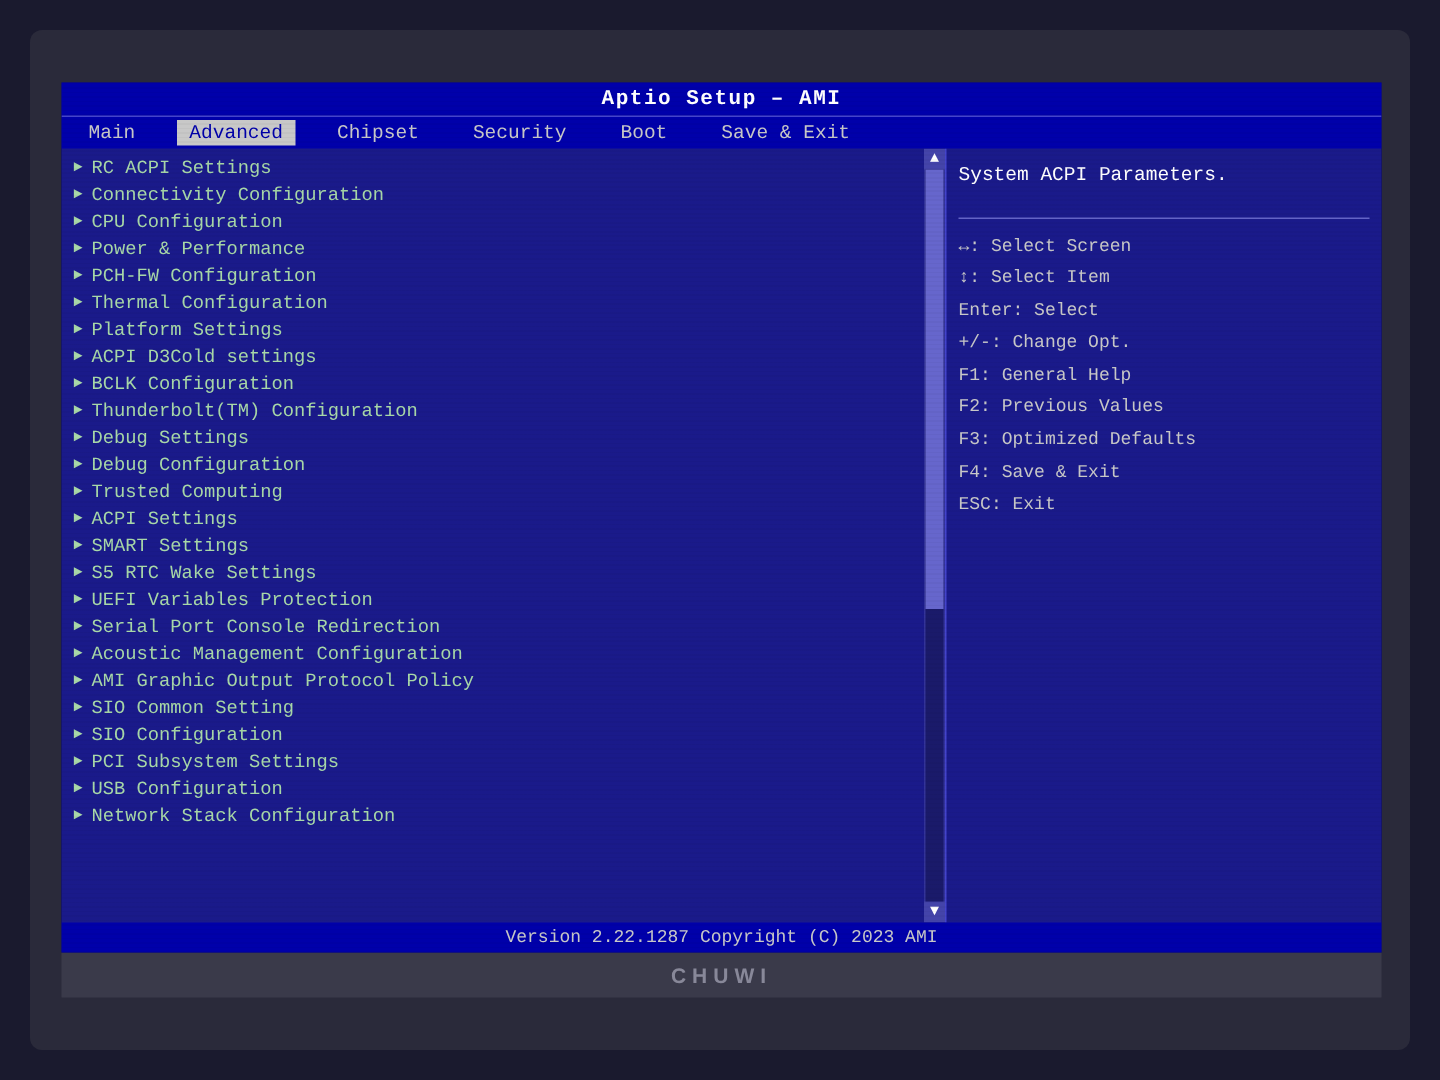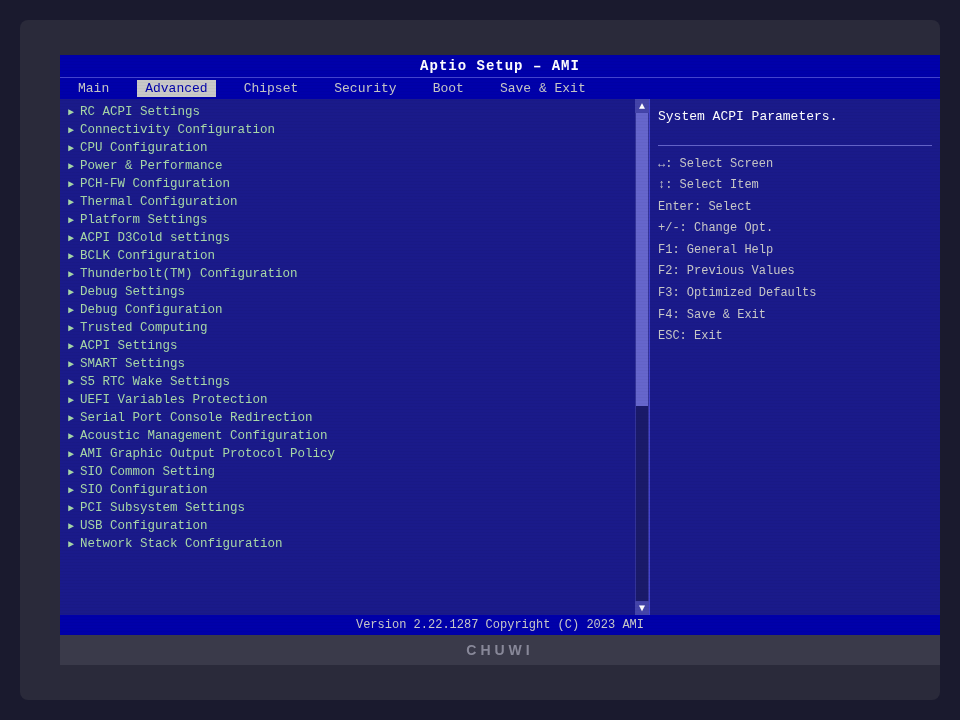--- a/index.html
+++ b/index.html
@@ -13,23 +13,24 @@
       font-family: 'Courier New', Courier, monospace;
       overflow: hidden;
     }
     .laptop-frame {
       width: 920px;
       height: 680px;
       background: #2a2a3a;
       border-radius: 8px;
       display: flex;
       flex-direction: column;
-      align-items: flex-end;
+      align-items: flex-start;
       justify-content: center;
       position: relative;
+      padding-left: 21px;
     }
     .screen {
       width: 880px;
       height: 580px;
       background: #000080;
       position: relative;
       overflow: hidden;
     }
     
     .screen::after {

